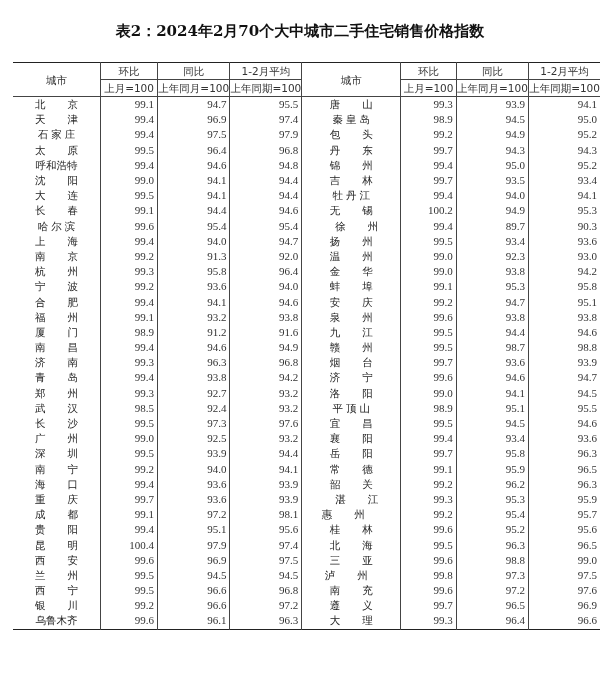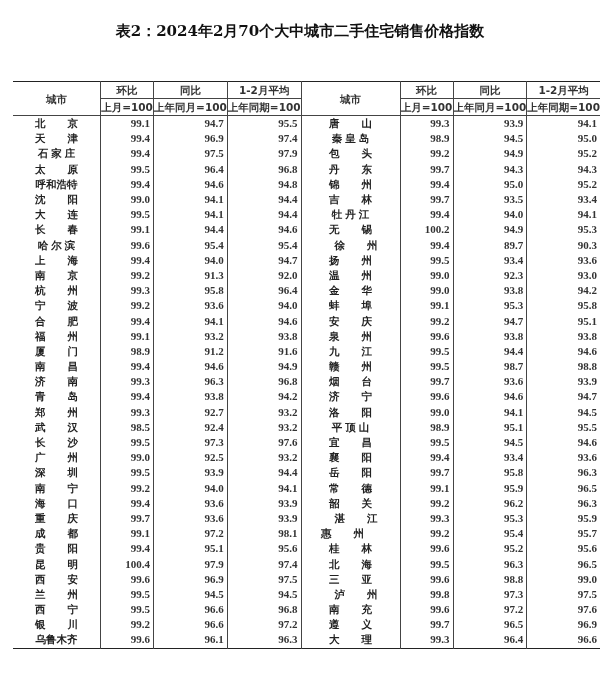--- a/index.html
+++ b/index.html
@@ -1,22 +1,22 @@
 <!DOCTYPE html>
 <html><head>
 <meta charset="utf-8">
 <style>
   html, body { margin: 0; padding: 0; background: #ffffff; }
   body { width: 600px; height: 674px; position: relative; overflow: hidden;
          font-family: "DejaVu Serif", "Liberation Serif", serif; color: #222; }
   .title { position: absolute; left: 0; top: 22px; width: 600px; text-align: center;
            font-size: 15px; font-weight: bold; color: #111; letter-spacing: 0px;
            font-family: "DejaVu Serif", "Liberation Serif", serif; }
-  table.main { position: absolute; left: 13px; top: 81px; border-collapse: collapse;
-               table-layout: fixed; font-size: 10.5px; font-weight: bold; }
+  table.main { position: absolute; left: 13px; top: 62px; border-collapse: collapse;
+               table-layout: fixed; font-size: 10.5px; }
   table.main td { padding: 0; height: 15.2px; line-height: 15px; overflow: hidden; white-space: nowrap; }
   table.main tr.h1 td, table.main tr.h2 td { height: 16px; line-height: 16px; text-align: center;
         font-family: "DejaVu Sans", "Liberation Sans", sans-serif; font-size: 10.5px; color: #333; }
   table.main { border-top: 1.5px solid #222; border-bottom: 1.5px solid #222; }
   .bl { border-left: 1px solid #444; }
   .bb { border-bottom: 1px solid #444; }
   .city { text-align: center; font-family: "DejaVu Sans", "Liberation Sans", sans-serif;
           font-size: 10.5px; color: #222; }
   .num { text-align: right; padding-right: 3px !important; color: #333;
          font-family: "Liberation Serif", "DejaVu Serif", serif; font-size: 11px; }
@@ -366,21 +366,21 @@
         <td class="city bl" style="letter-spacing: 22px; padding-left: 22px;">三亚</td>
         <td class="num bl">99.6</td>
         <td class="num bl">98.8</td>
         <td class="num bl">99.0</td>
       </tr>
       <tr>
         <td class="city" style="letter-spacing: 22px; padding-left: 22px;">兰州</td>
         <td class="num bl">99.5</td>
         <td class="num bl">94.5</td>
         <td class="num bl">94.5</td>
-        <td class="city bl" style="letter-spacing: 22px; padding-left: 12px; text-align: right;">泸州</td>
+        <td class="city bl" style="letter-spacing: 22px; padding-left: 12px;">泸州</td>
         <td class="num bl">99.8</td>
         <td class="num bl">97.3</td>
         <td class="num bl">97.5</td>
       </tr>
       <tr>
         <td class="city" style="letter-spacing: 22px; padding-left: 22px;">西宁</td>
         <td class="num bl">99.5</td>
         <td class="num bl">96.6</td>
         <td class="num bl">96.8</td>
         <td class="city bl" style="letter-spacing: 22px; padding-left: 22px;">南充</td>

